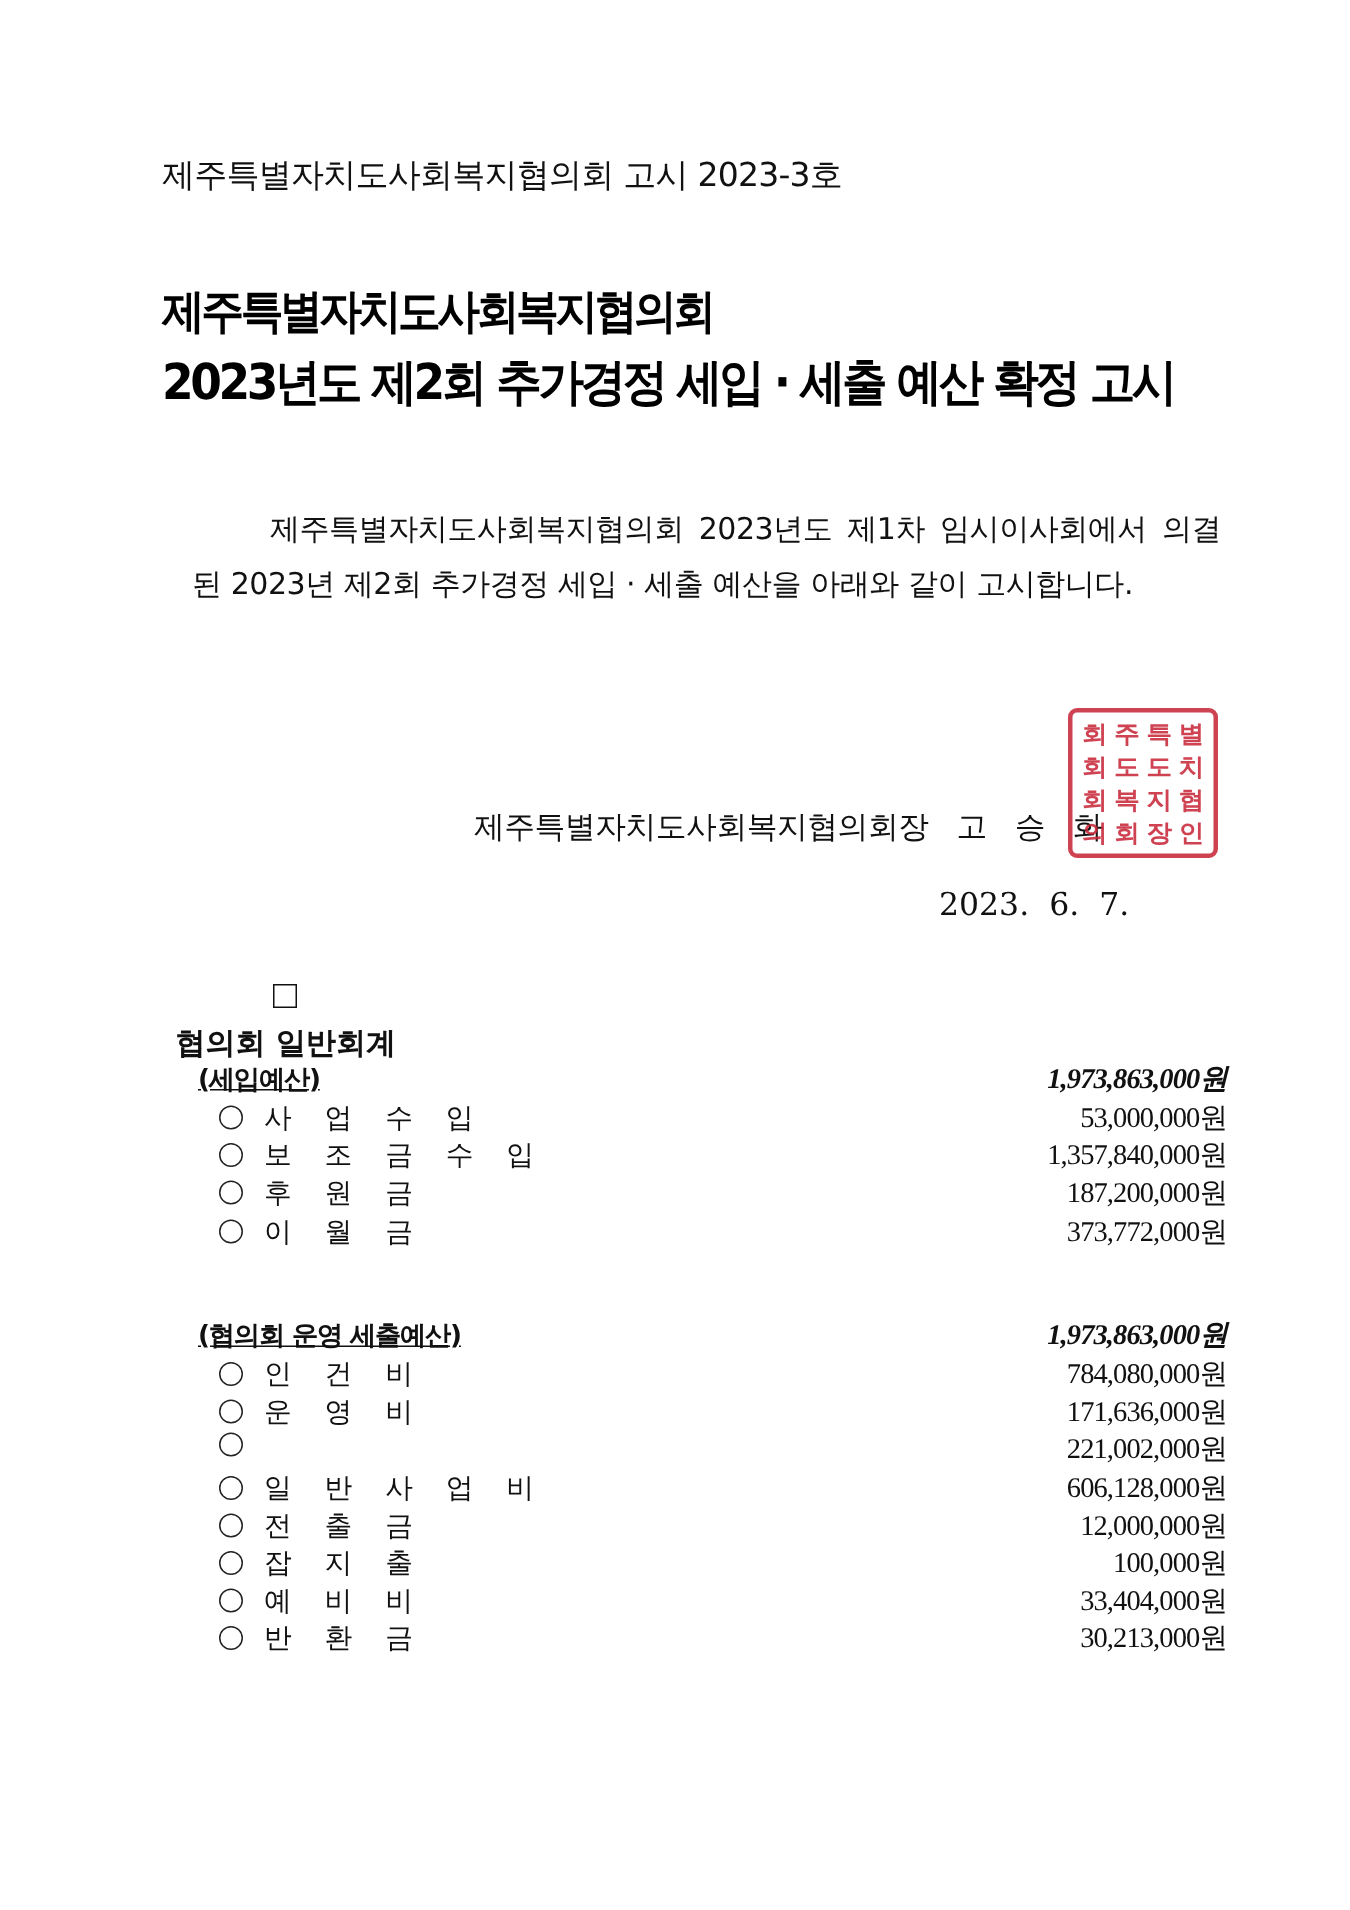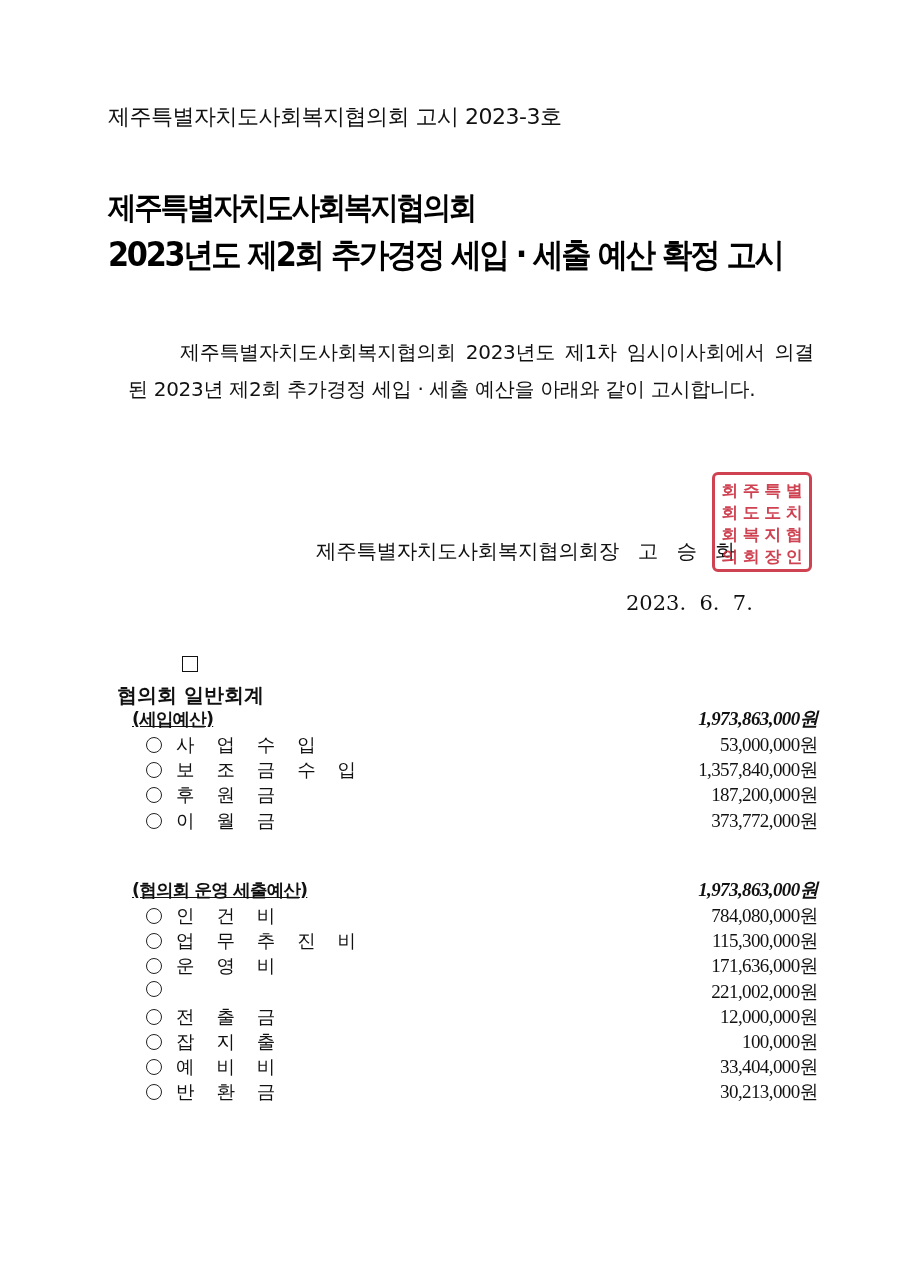--- a/index.html
+++ b/index.html
@@ -175,40 +175,40 @@
   <div class="row">
     <span class="item">
         <span class="circle"></span>
         <span>인 건 비</span>
       </span>
     <span class="amount">784,080,000원</span>
   </div>
   <div class="row">
     <span class="item">
         <span class="circle"></span>
-        <span>업 무 추 진 비</span>
-      </span>
-    <span class="amount">115,300,000원</span>
-  </div>
-  <div class="row">
-    <span class="item">
-        <span class="circle"></span>
         <span>운 영 비</span>
       </span>
     <span class="amount">171,636,000원</span>
   </div>
   <div class="row">
     <span class="item">
         <span class="circle"></span>
       </span>
     <span class="amount">221,002,000원</span>
   </div>
   <div class="row">
     <span class="item">
         <span class="circle"></span>
+        <span>일 반 사 업 비</span>
+      </span>
+    <span class="amount">606,128,000원</span>
+  </div>
+  <div class="row">
+    <span class="item">
+        <span class="circle"></span>
         <span>전 출 금</span>
       </span>
     <span class="amount">12,000,000원</span>
   </div>
   <div class="row">
     <span class="item">
         <span class="circle"></span>
         <span>잡 지 출</span>
       </span>
     <span class="amount">100,000원</span>

